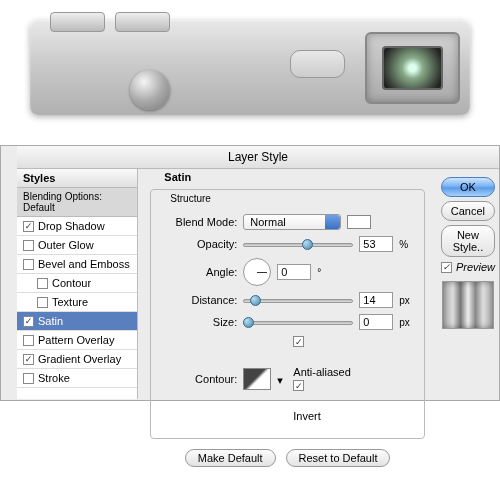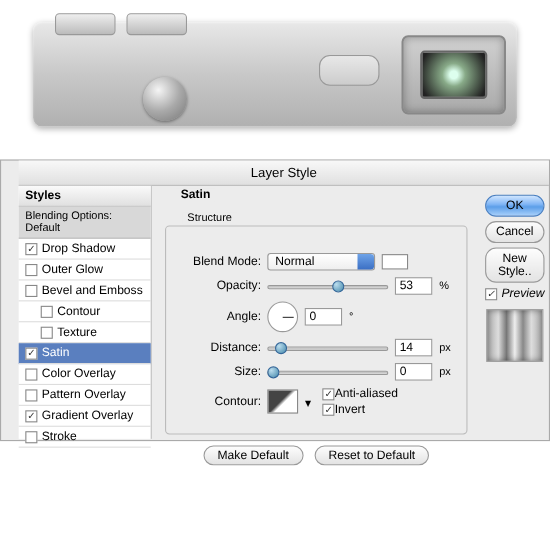--- a/index.html
+++ b/index.html
@@ -22,37 +22,37 @@
 .styles-head { background: linear-gradient(#fafafa,#e0e0e0); border-bottom: 1px solid #bbb; padding: 3px 6px; font-weight: bold; }
 .blend-head { background: #d8d8d8; border-bottom: 1px solid #bbb; padding: 3px 6px; font-size: 10px; }
 .style-item { padding: 3px 6px; border-bottom: 1px solid #ddd; display: flex; align-items: center; gap: 4px; cursor: default; }
 .style-item.indent { padding-left: 20px; }
 .style-item.selected { background: #5a7fbf; color: #fff; }
 .cb { width: 11px; height: 11px; border: 1px solid #888; background: #fff; display: inline-flex; align-items: center; justify-content: center; font-size: 9px; color: #333; }
 .cb.checked::before { content: "✓"; }
 
 .main-col { flex: 1; padding: 8px 12px; position: relative; }
 .fieldset-label { position: absolute; top: 2px; left: 22px; background: #ececec; padding: 0 4px; font-weight: bold; }
-.fieldset { border: 1px solid #bbb; border-radius: 4px; padding: 18px 14px 10px; margin-top: 28px; }
+.fieldset { border: 1px solid #bbb; border-radius: 4px; padding: 18px 14px 10px; margin-top: 12px; }
 .struct-label { position: absolute; top: 24px; left: 28px; background: #ececec; padding: 0 4px; font-size: 10px; }
 .row { display: flex; align-items: center; margin: 6px 0; gap: 6px; }
 .row-label { width: 72px; text-align: right; }
 .select { background: linear-gradient(#fff,#eee); border: 1px solid #999; border-radius: 3px; padding: 1px 18px 1px 6px; position: relative; width: 98px; }
 .select::after { content: ""; position: absolute; right: 0; top: 0; bottom: 0; width: 15px; background: linear-gradient(#6ea3e8,#3b6fc4); border-radius: 0 3px 3px 0; }
 .swatch { width: 24px; height: 14px; background: #fff; border: 1px solid #888; }
 .slider { width: 110px; height: 14px; position: relative; }
 .slider-track { position: absolute; top: 6px; left: 0; right: 0; height: 4px; background: linear-gradient(#bbb,#ddd); border-radius: 2px; border: 1px solid #999; }
 .slider-thumb { position: absolute; top: 2px; width: 11px; height: 11px; border-radius: 50%; background: radial-gradient(circle at 30% 30%, #bde, #48a); border: 1px solid #369; }
 .numbox { width: 34px; border: 1px solid #999; background: #fff; padding: 1px 3px; text-align: left; }
 .unit { font-size: 10px; }
 .angle-dial { width: 28px; height: 28px; border: 1px solid #999; border-radius: 50%; background: #fff; position: relative; }
 .angle-dial::after { content:""; position:absolute; top:50%; left:50%; width:10px; height:1px; background:#333; transform-origin:left; }
 .contour-sw { width: 28px; height: 22px; border: 1px solid #888; background: linear-gradient(135deg, #444 0%, #444 45%, #fff 55%, #fff 100%); }
 .dropdown-arrow { width:10px; height:10px; display:inline-block; }
-.cb-inline { display: flex; align-items: center; gap: 0; }
+.cb-inline { display: flex; gap: 19px; flex-direction: column; }
 .btn-row { display: flex; gap: 10px; margin-top: 10px; justify-content: center; }
 .mac-btn { background: linear-gradient(#fdfdfd,#e3e3e3); border: 1px solid #999; border-radius: 10px; padding: 2px 12px; cursor: default; }
 
 .right-col { width: 68px; padding: 8px 4px; display: flex; flex-direction: column; gap: 4px; align-items: stretch; }
 .aqua-btn { background: linear-gradient(#cfe5ff,#7cb3f4 45%,#5a9de8 55%,#a8d0fb); border: 1px solid #4a7fc0; border-radius: 10px; padding: 3px 8px; text-align: center; color: #000; cursor: default; }
 .mac-btn2 { background: linear-gradient(#fdfdfd,#e3e3e3); border: 1px solid #999; border-radius: 10px; padding: 3px 6px; text-align: center; }
 .preview-cb { display: flex; align-items: center; gap: 4px; justify-content: center; font-style: italic; }
 .preview-sw { width: 52px; height: 48px; background: linear-gradient(90deg,#aaa,#ddd 20%,#777 35%,#eee 50%,#888 65%,#ddd 80%,#aaa); border: 1px solid #999; margin: 4px auto 0; box-shadow: inset 0 0 6px rgba(0,0,0,0.4); }
 </style>
 </head>
@@ -95,24 +95,20 @@
             <span class="cb"></span>
             <span>Contour</span>
           </div>
           <div class="style-item indent">
             <span class="cb"></span>
             <span>Texture</span>
           </div>
           <div class="style-item selected">
             <span class="cb checked"></span>
             <span>Satin</span>
-          </div>
-          <div class="style-item">
-            <span class="cb"></span>
-            <span>Color Overlay</span>
           </div>
           <div class="style-item">
             <span class="cb"></span>
             <span>Pattern Overlay</span>
           </div>
           <div class="style-item">
             <span class="cb checked"></span>
             <span>Gradient Overlay</span>
           </div>
           <div class="style-item">

